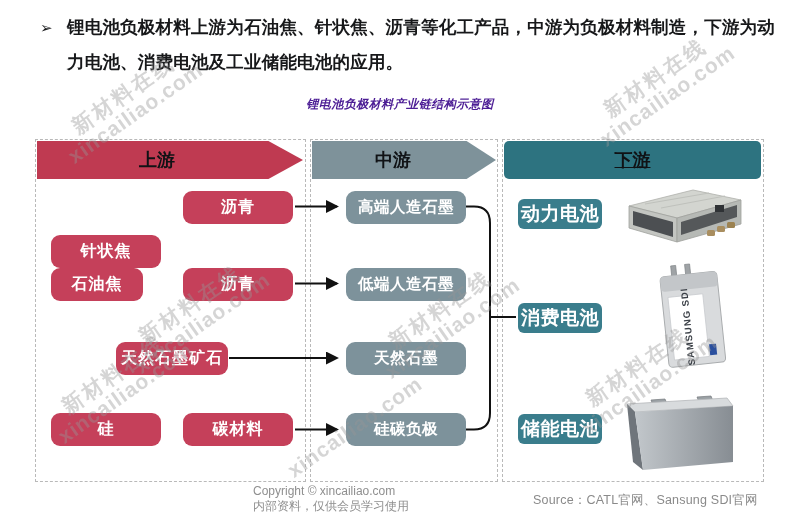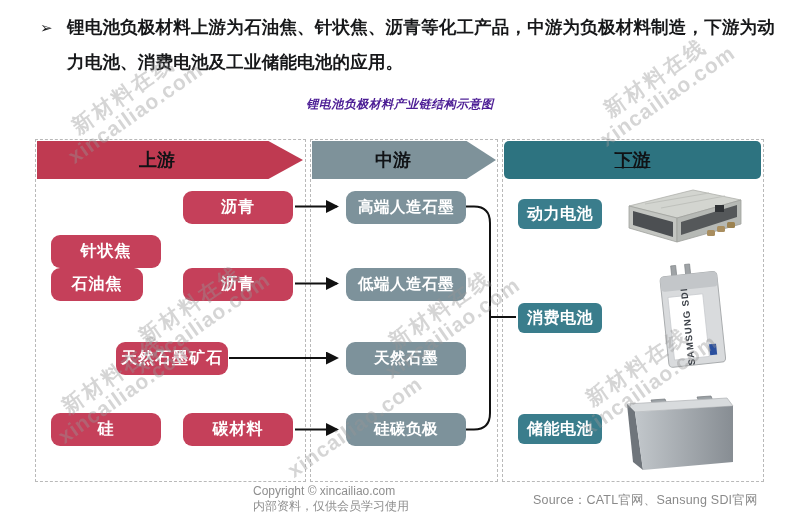--- a/index.html
+++ b/index.html
@@ -25,21 +25,21 @@
        font-size:18px;font-weight:700;color:#101215;z-index:2;}
   .hdr-up{width:266px;background:#bf3a51;clip-path:polygon(0 0,87% 0,100% 50%,87% 100%,0 100%);padding-right:26px;box-sizing:border-box;}
   .hdr-mid{width:184px;background:#7e929a;clip-path:polygon(0 0,84% 0,100% 50%,84% 100%,0 100%);padding-right:22px;box-sizing:border-box;}
   .hdr-down{width:257px;background:#2d7380;border-radius:5px;text-decoration:underline;}
 
   
   .bx{position:absolute;display:flex;align-items:center;justify-content:center;color:#fff;
       font-weight:700;z-index:2;box-sizing:border-box;}
   .rbox{background:#c5405a;border-radius:9px;height:33px;font-size:16px;letter-spacing:1px;}
   .gbox{background:#7d929b;border-radius:9px;height:33px;width:120px;left:35px;font-size:15.5px;letter-spacing:.5px;}
-  .tbox{background:#3a7d8c;border-radius:6px;height:30px;width:84px;left:15px;font-size:16px;font-weight:600;letter-spacing:.5px;}
+  .tbox{background:#3a7d8c;border-radius:6px;height:30px;width:84px;left:15px;font-size:19px;font-weight:600;letter-spacing:.5px;}
 
   
   .r1a{left:15px;top:51px;width:110px;margin-top:44px;}  .r1b{left:147px;top:51px;width:110px;}
   .r2a{left:15px;top:128px;width:92px;} .r2b{left:147px;top:128px;width:110px;}
   .r3a{left:80px;top:202px;width:112px;}
   .r4a{left:15px;top:273px;width:110px;} .r4b{left:147px;top:273px;width:110px;}
   
   .m1{top:51px;} .m2{top:128px;} .m3{top:202px;} .m4{top:273px;}
   
   .d1{top:59px;} .d2{top:163px;} .d3{top:274px;}

